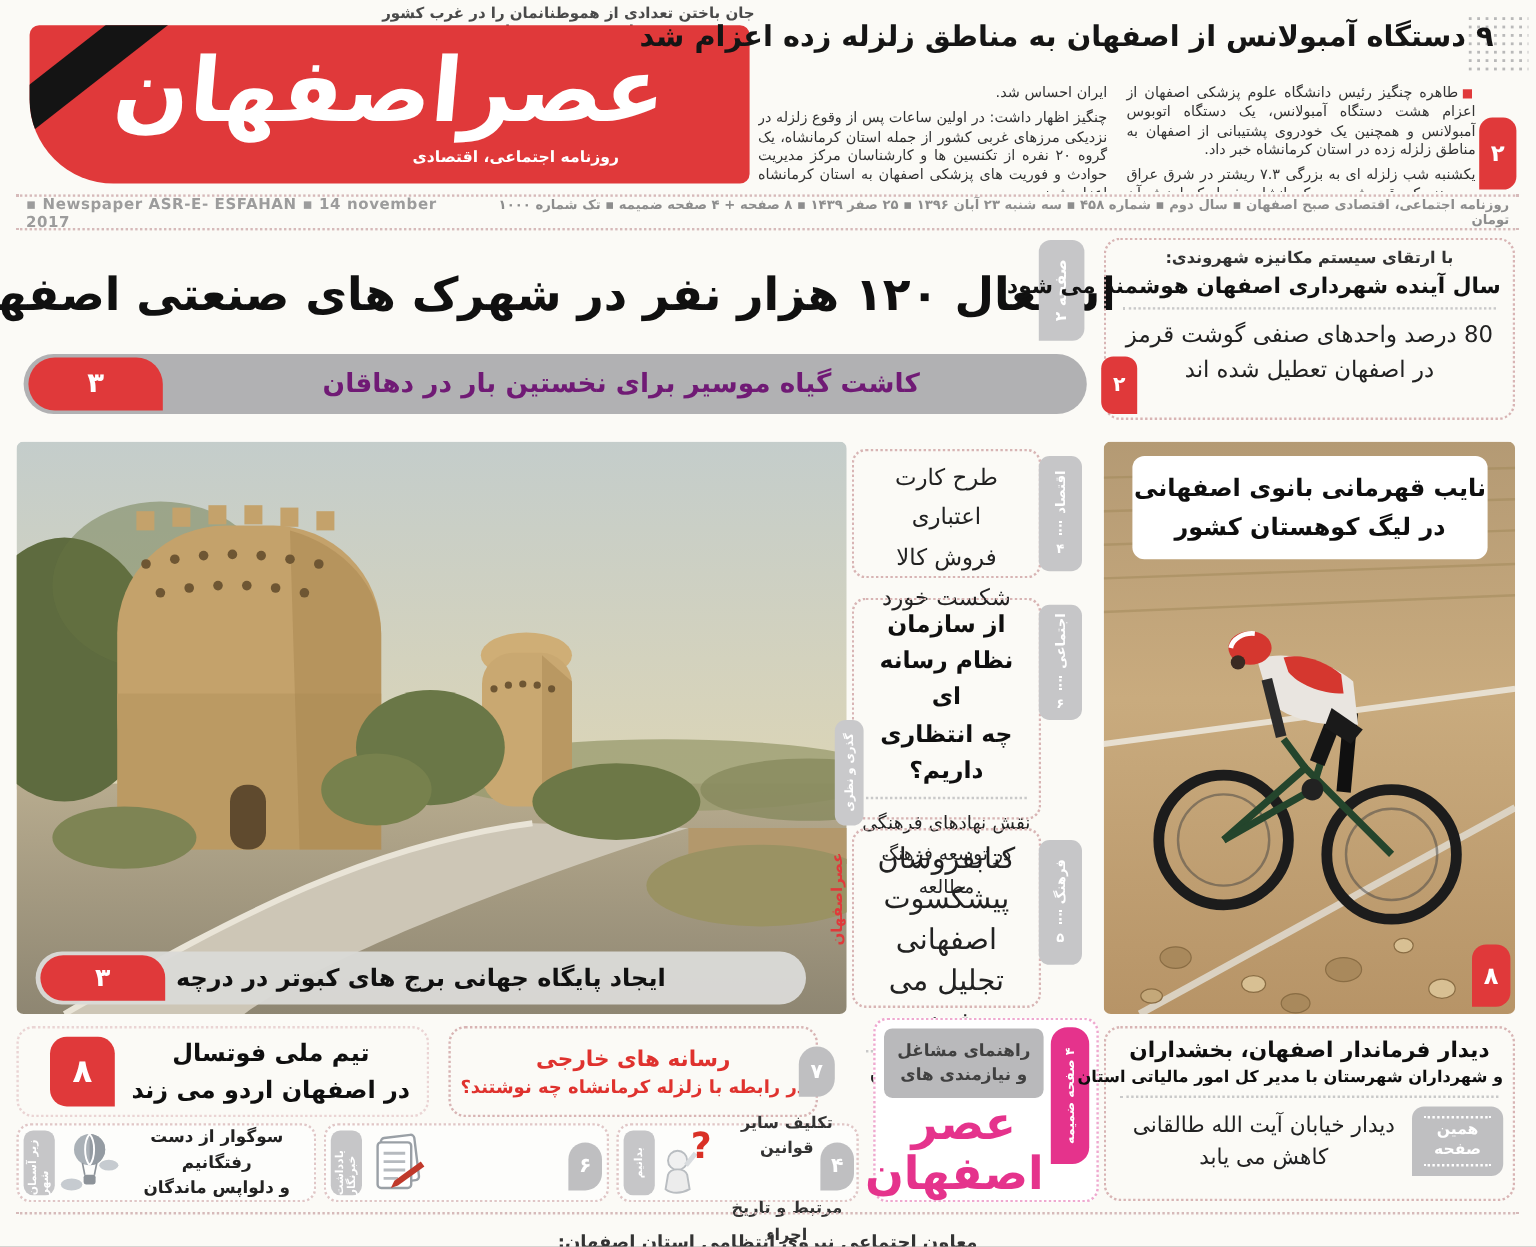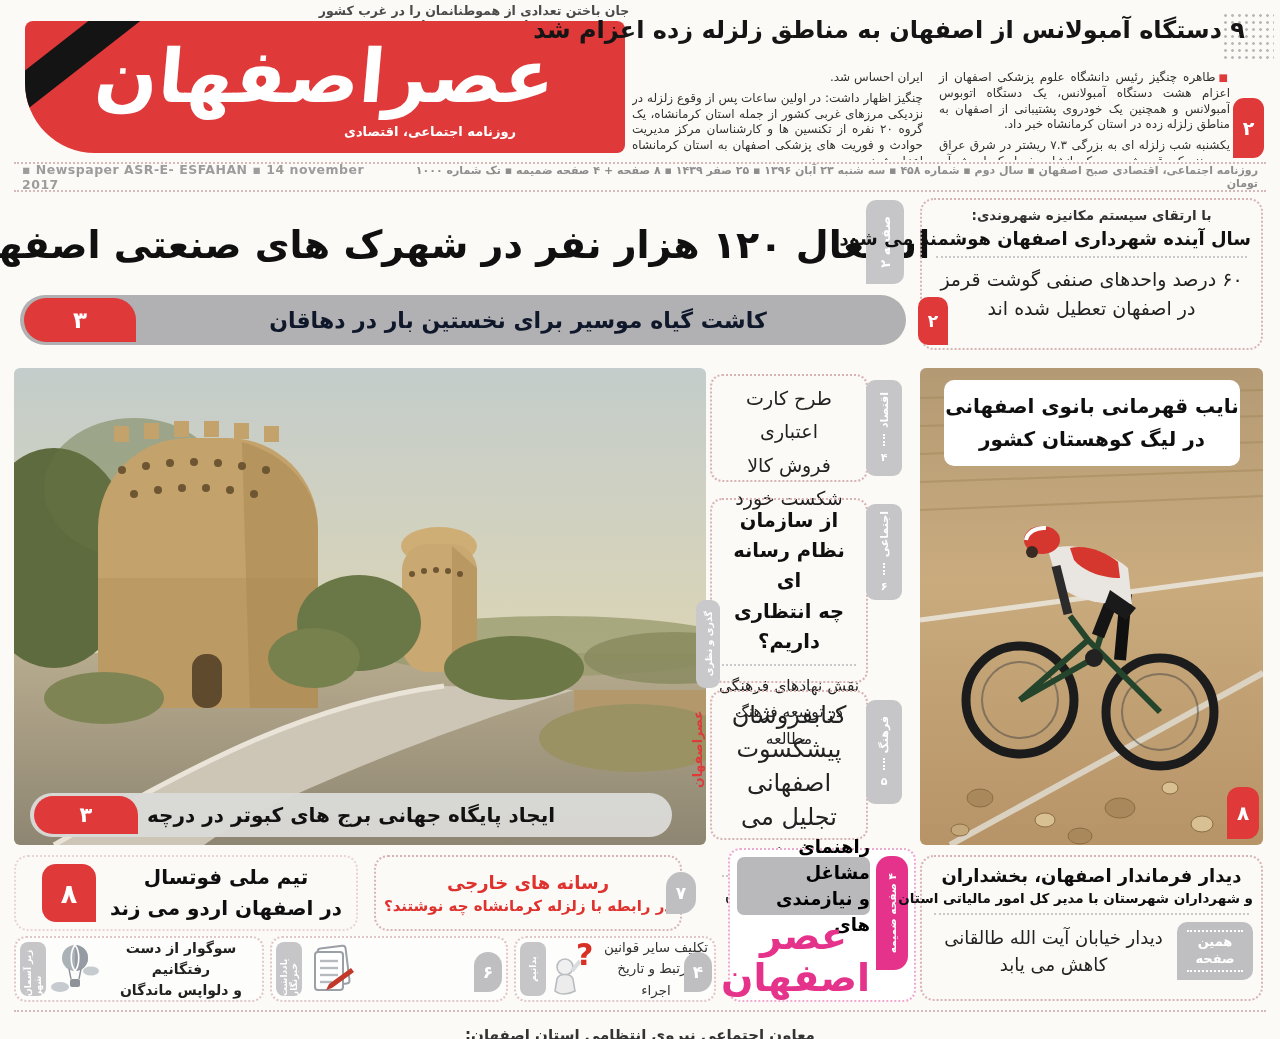--- a/index.html
+++ b/index.html
@@ -53,21 +53,21 @@
   
   .lead-headline { left:18px; top:198px; width:846px; height:94px; display:flex;
                    align-items:center; justify-content:center; font-size:38px;
                    font-weight:bold; color:#101010; letter-spacing:-1px; white-space:nowrap; }
   .lead-tab { left:866px; top:200px; width:38px; height:84px; font-size:13px;
               border-radius:10px 10px 10px 0; }
   .graybar { left:20px; top:295px; width:886px; height:50px; background:#b1b1b3;
              border-radius:26px; display:flex; align-items:center; }
   .bar-tab { position:absolute; left:4px; top:3px; width:112px; height:44px;
              font-size:23px; border-radius:22px 22px 0 22px; }
-  .bar-text { flex:1; text-align:center; font-size:22px; font-weight:bold; color:#0f172a;
+  .bar-text { flex:1; text-align:center; font-size:22px; font-weight:bold; color:#701a75;
               padding-left:110px; }
 
   
   .citybox { left:920px; top:198px; width:343px; height:152px;
              border:2px dotted #d8b4b4; border-radius:14px; padding:7px 10px 6px;
              text-align:center; }
   .kicker { font-size:13.5px; font-weight:600; color:#333; }
   .city-headline { font-size:18px; font-weight:bold; color:#111; white-space:nowrap;
                    letter-spacing:-.5px; margin-top:5px; }
   .dotline { border:none; border-top:2px dotted #c9c9c9; margin:7px 4px; }
@@ -132,21 +132,21 @@
             align-items:center; justify-content:center; font-size:17px; }
   .p-foreign { left:666px; top:872px; }
   .p-iptv { left:474px; top:952px; width:28px; height:40px; }
   .p-laws { left:684px; top:952px; width:28px; height:40px; }
 
   .supplement { left:728px; top:848px; width:188px; height:154px;
                 border:2px dotted #efa9cf; border-radius:12px; background:#fff; }
   .suphead { position:absolute; left:7px; top:7px; right:44px; height:58px;
              background:#b9b9bb; border-radius:7px; display:flex; flex-direction:column;
              align-items:center; justify-content:center; }
-  .suphead p { color:#000000; font-size:18px; font-weight:bold; line-height:1.45; }
+  .suphead p { color:#404040; font-size:14px; font-weight:bold; line-height:1.45; }
   .brand { position:absolute; left:7px; top:66px; right:44px; text-align:center; }
   .brand p { color:#e5338c; font-size:38px; font-weight:bold; line-height:1.1; }
   .suptab { position:absolute; right:6px; top:6px; width:32px; height:114px;
             background:#e5338c; border-radius:14px 14px 14px 0; display:flex;
             align-items:center; justify-content:center; }
   .suptab .vtxt { font-size:10.5px; color:#fff; }
 
   .govbox { left:920px; top:855px; width:343px; height:146px; border:2px dotted #d8b4b4;
             border-radius:14px; padding:8px 8px 6px; }
   .govbox .h1 { text-align:center; font-size:18px; font-weight:bold; color:#0f0f0f; }
@@ -163,21 +163,21 @@
   .band2 { position:absolute; top:936px; height:66px; border:2px dotted #e0c6c6;
            border-radius:12px; display:flex; direction:ltr; align-items:center;
            padding:0 4px; background:#fdfdfb; }
   .b-sky { left:14px; width:250px; }
   .b-iptv { left:270px; width:238px; }
   .b-laws { left:514px; width:202px; }
   .band2 .vtab { width:26px; height:54px; border-radius:8px; flex:none; }
   .band2 .vtxt { font-size:9px; }
   .band2 .txt { flex:1; text-align:center; direction:rtl; }
   .b-sky .txt p { font-size:14px; font-weight:bold; color:#222; line-height:1.5; }
-  .b-laws .txt p { font-size:13.5px; font-weight:400; color:#333; line-height:1.6; }
+  .b-laws .txt p { font-size:13.5px; font-weight:700; color:#333; line-height:1.6;margin-top:28px; }
   .iptv-block { flex:1; text-align:center; direction:rtl; }
   .iptv-title { font-size:20px; font-weight:bold; color:#1a1a1a; letter-spacing:1px; }
   .iptv-sub { font-size:16px; font-weight:bold; color:#333; }
   .icon-svg { flex:none; margin:0 4px; }
 
   .bottomrule { left:14px; top:1010px; width:1252px; border:none;
                 border-top:2px dotted #d6baba; }
   .partial { left:340px; top:1026px; width:600px; text-align:center; font-size:15px;
              font-weight:bold; color:#333; }
 </style>
@@ -220,21 +220,21 @@
   </div>
   <div class="abs graybar">
     <div class="pin bar-tab">۳</div>
     <span class="bar-text">کاشت گیاه موسیر برای نخستین بار در دهاقان</span>
   </div>
 
   <div class="abs citybox">
     <p class="kicker">با ارتقای سیستم مکانیزه شهروندی:</p>
     <p class="city-headline">سال آینده شهرداری اصفهان هوشمند می شود</p>
     <hr class="dotline">
-    <p class="city-sub">۶۰ درصد واحدهای صنفی گوشت قرمز</p>
+    <p class="city-sub">80 درصد واحدهای صنفی گوشت قرمز</p>
     <p class="city-sub">در اصفهان تعطیل شده اند</p>
     <div class="pin city-tab">۲</div>
   </div>
 
   <figure class="photo pigeon">
     <svg width="692" height="477" viewBox="0 0 692 477" preserveAspectRatio="none">
       <defs>
         <linearGradient id="sky" x1="0" y1="0" x2="0" y2="1">
           <stop offset="0" stop-color="#c4cdcb"></stop>
             <stop offset="1" stop-color="#dcd5b6"></stop>

